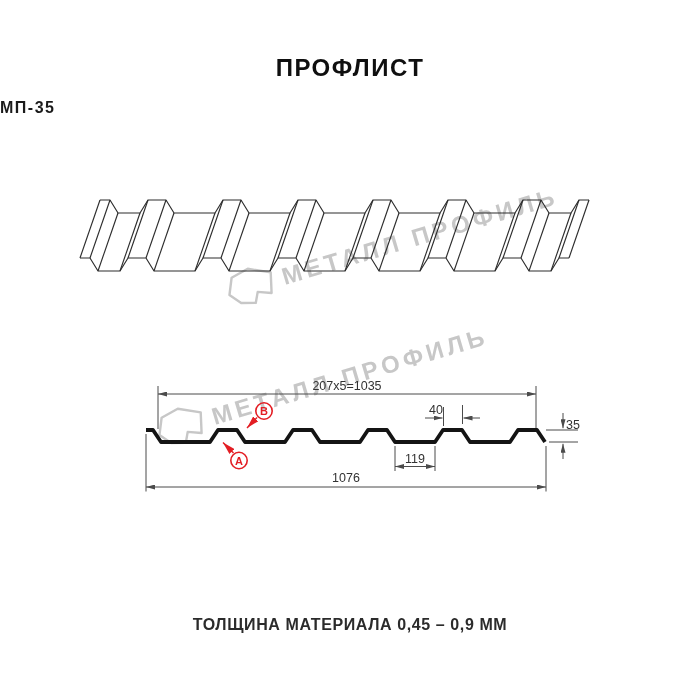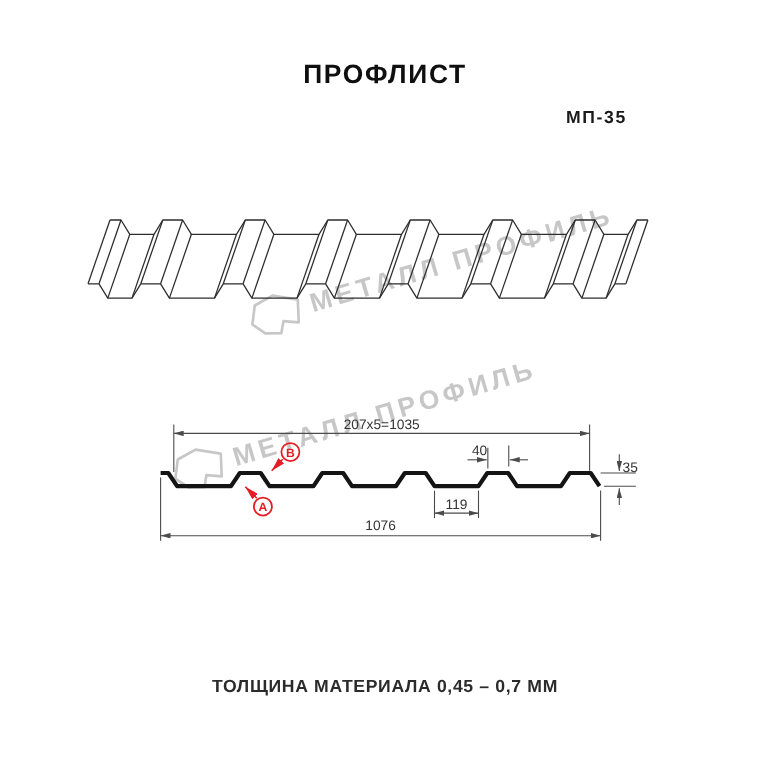--- a/index.html
+++ b/index.html
@@ -1,20 +1,20 @@
 <!DOCTYPE html>
 <html style="--accent_red: #e31e24; --line: #2d2d2d; --watermark: #c7c7c7;"><head>
 <meta charset="utf-8">
 <style>
   html,body{margin:0;padding:0;background:#fff;}
   .page{position:relative;width:700px;height:700px;background:#fff;overflow:hidden;
         font-family:"Liberation Sans",sans-serif;}
   .title{position:absolute;top:54px;left:0;width:700px;text-align:center;
          font-size:24px;font-weight:bold;letter-spacing:1.5px;color:#0f0f0f;z-index:3;}
-  .subtitle{position:absolute;top:99px;left:0;width:570px;text-align:right;
+  .subtitle{position:absolute;top:99px;left:0;width:570px;text-align:left;
          font-size:16px;font-weight:bold;letter-spacing:1.5px;color:#1a1a1a;z-index:3;}
   .caption{position:absolute;top:616px;left:0;width:700px;text-align:center;
          font-size:16px;font-weight:bold;letter-spacing:0.6px;color:#2b2b2b;z-index:3;}
   .watermark{position:absolute;display:flex;align-items:center;gap:7px;
          color:var(--watermark,#c7c7c7);font-weight:bold;font-size:24px;letter-spacing:4px;
          white-space:nowrap;transform:rotate(-16.5deg);transform-origin:0 50%;z-index:1;}
   .wm-logo{flex:0 0 auto;display:block;}
   #drawing{position:absolute;left:0;top:0;z-index:2;}
   .iso-l{fill:none;stroke:#2d2d2d;stroke-width:1.15;stroke-linejoin:round;}
   .profile{fill:none;stroke:#141414;stroke-width:3.8;stroke-linejoin:round;}
@@ -144,14 +144,14 @@
       </g>
 
       <g>
         <line class="redline" x1="233.5" y1="453" x2="223" y2="442.5" marker-end="url(#arrR)"></line>
         <circle class="redcirc" cx="239" cy="460.5" r="8.2"></circle>
         <text class="redtxt" x="239" y="464.5" text-anchor="middle">А</text>
       </g>
     </g>
   </svg>
 
-  <div class="caption">ТОЛЩИНА МАТЕРИАЛА 0,45 – 0,7 ММ</div>
+  <div class="caption">ТОЛЩИНА МАТЕРИАЛА 0,45 – 0,9 ММ</div>
 </div>
 
 </body></html>

